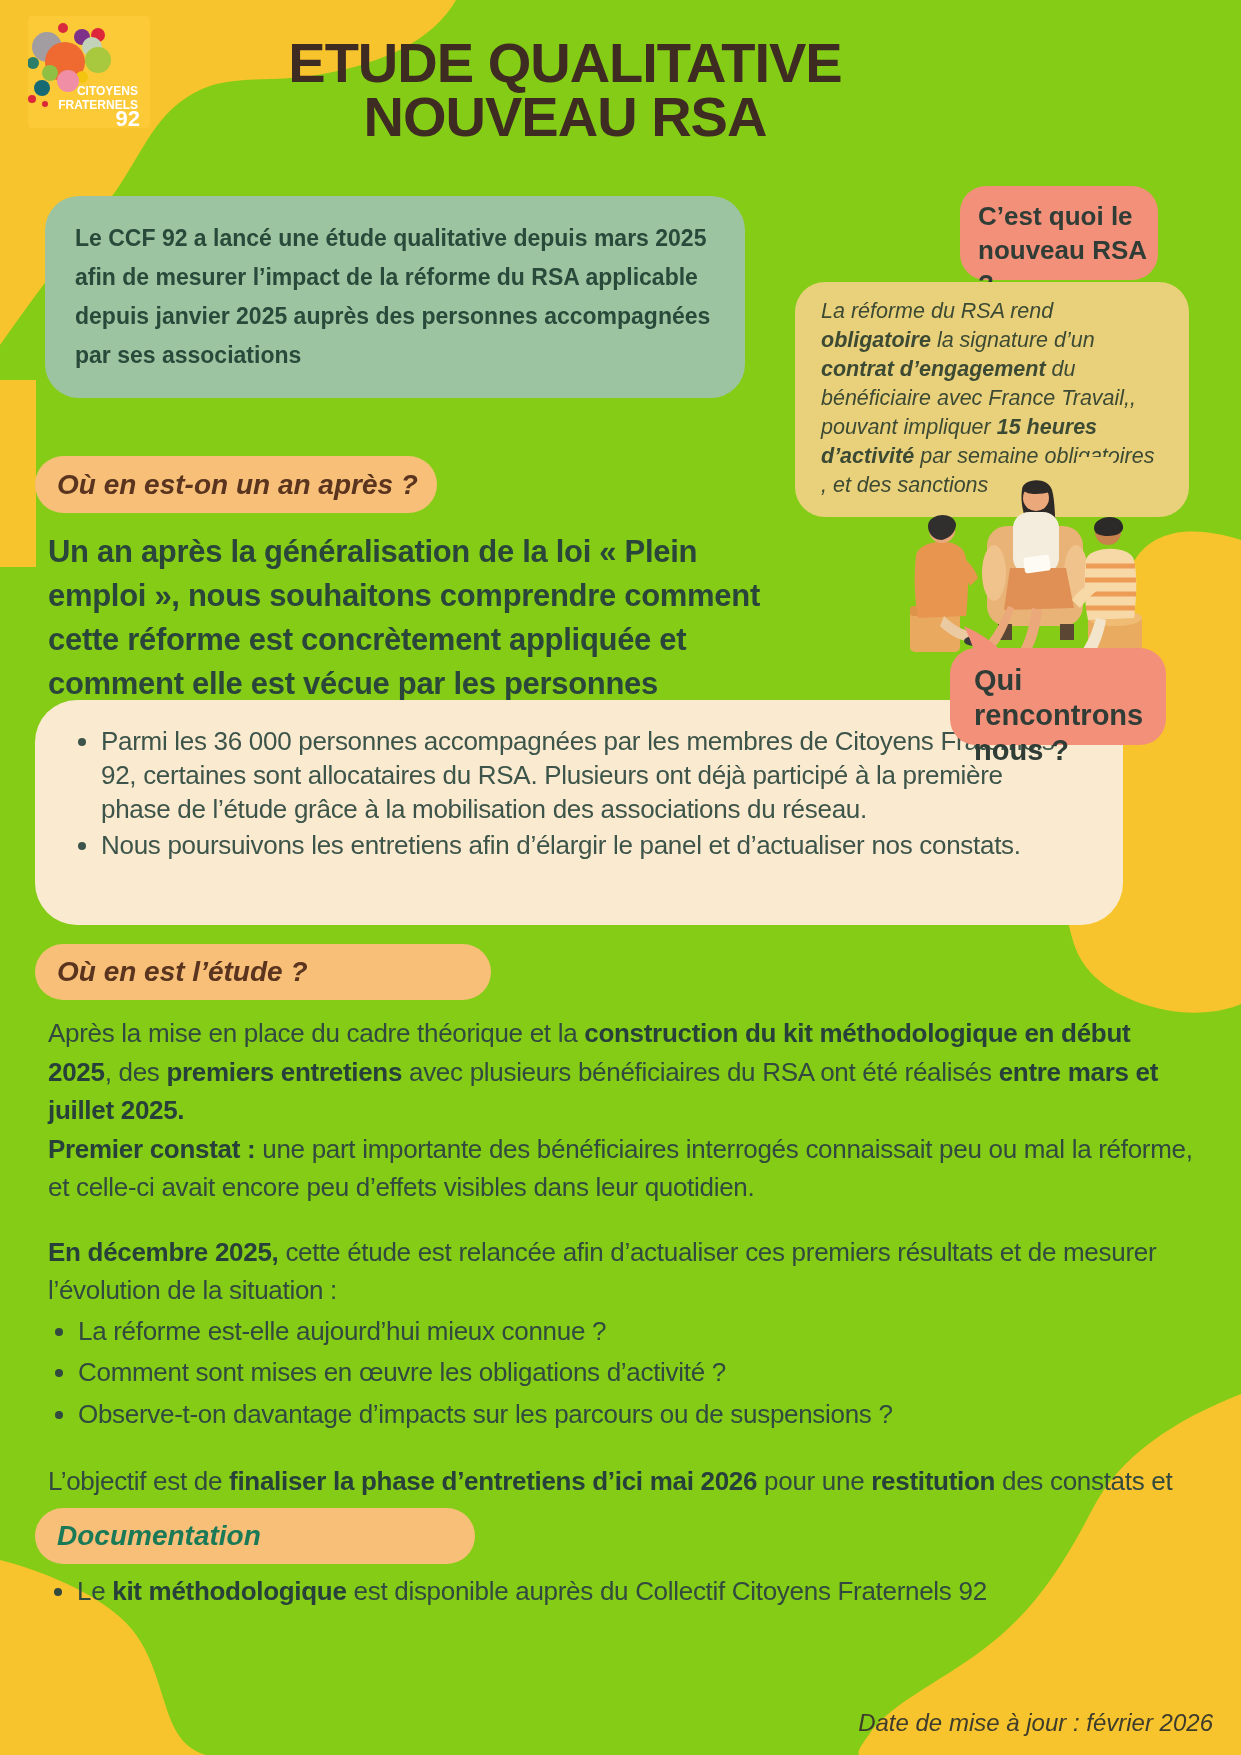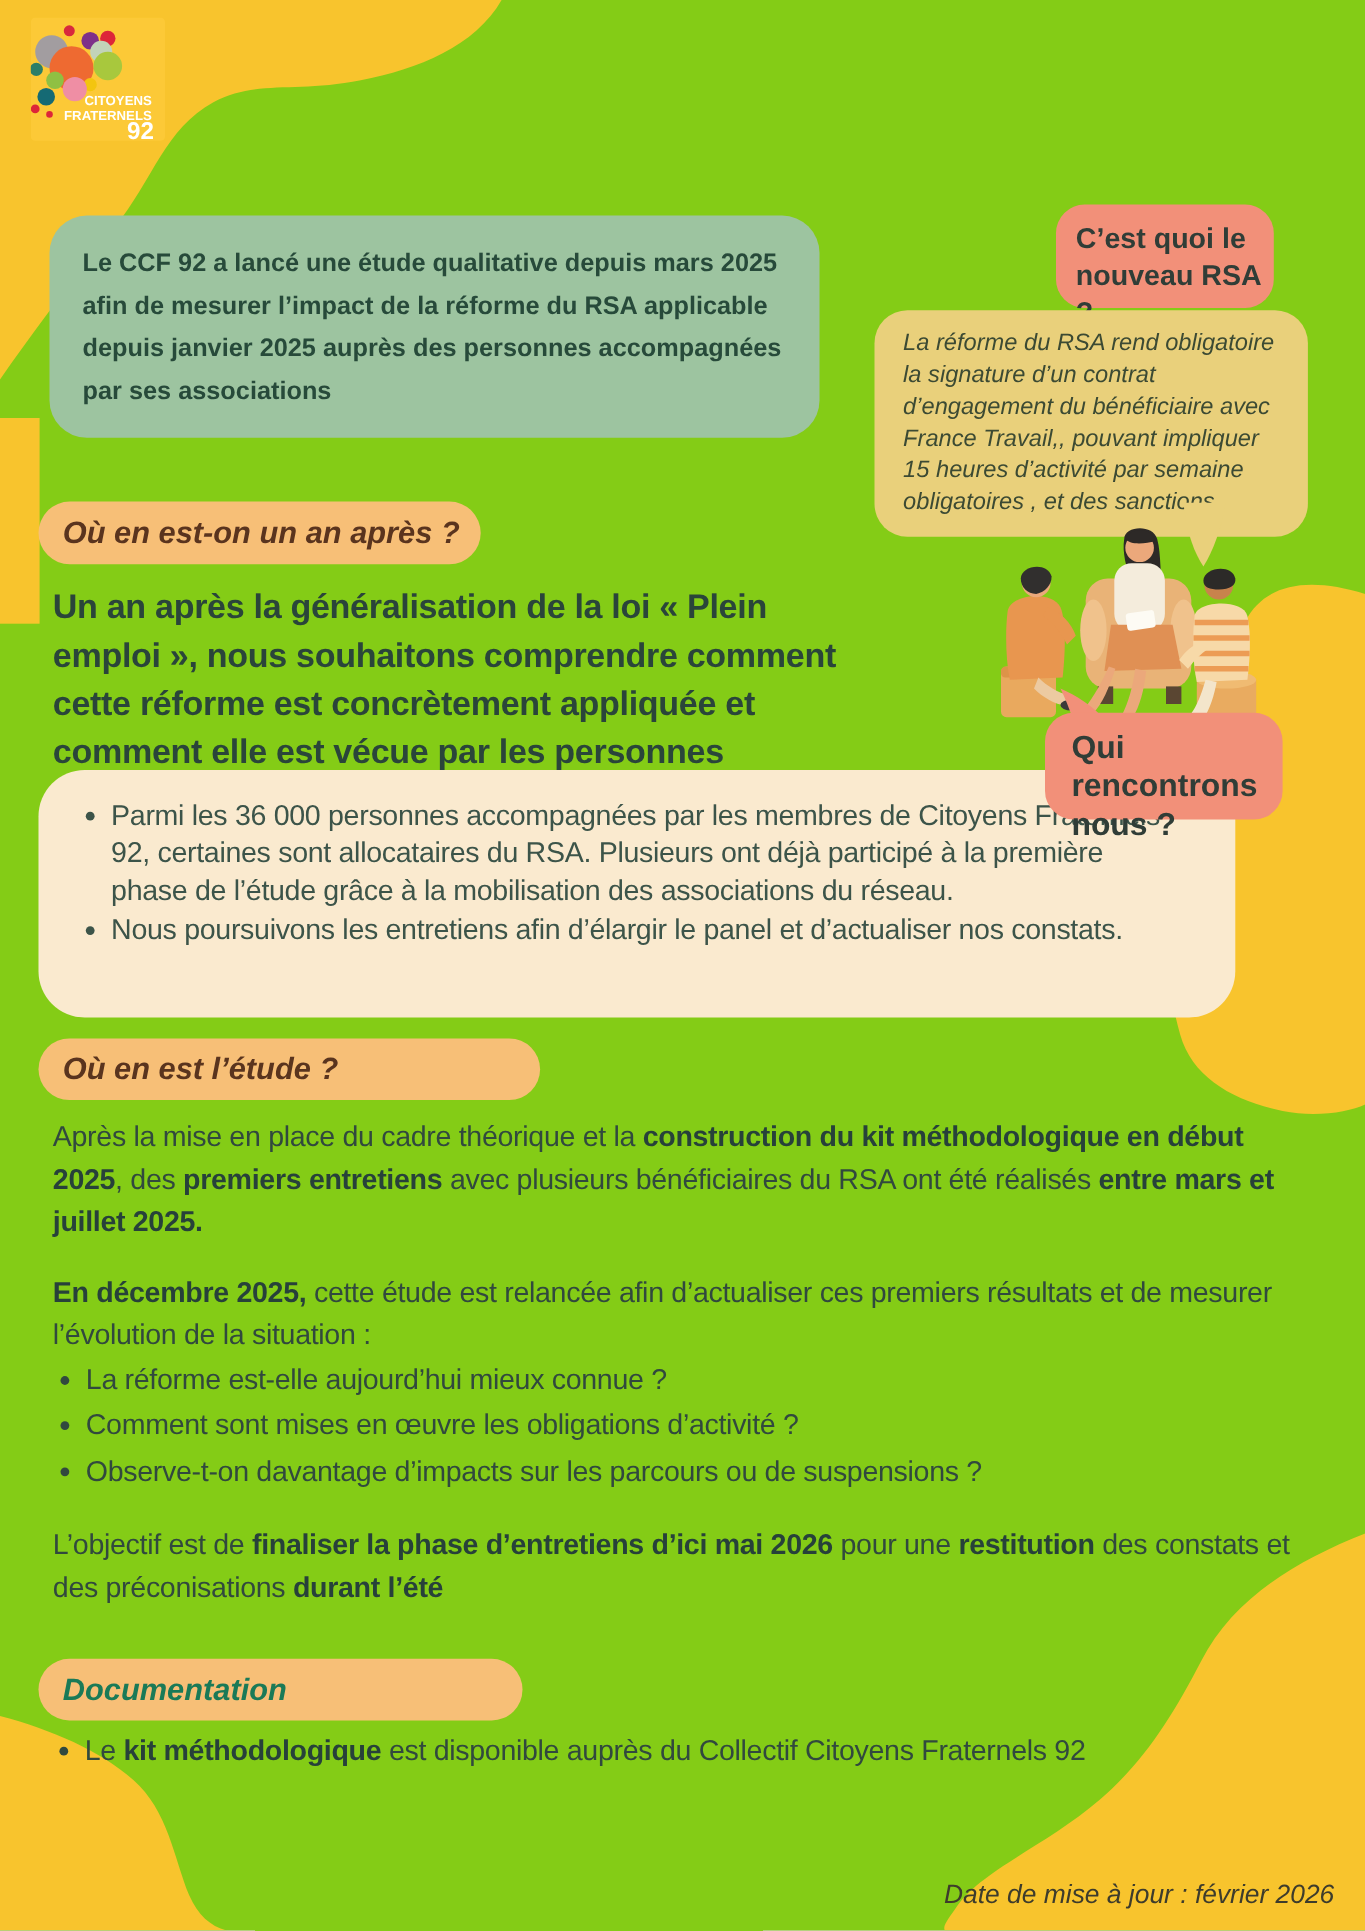--- a/index.html
+++ b/index.html
@@ -18,21 +18,21 @@
              border-radius:34px;padding:23px 30px;font-size:23px;font-weight:700;
              line-height:39px;color:#274a3a;}
 
   
   .bubble{background:#f29079;border-radius:26px;color:#303d37;font-weight:700;box-sizing:border-box;}
   .bubble-what{left:960px;top:186px;width:198px;height:94px;padding:13px 10px 0 18px;
                font-size:26px;line-height:34px;}
   .bubble-def{left:795px;top:282px;width:394px;box-sizing:border-box;background:#e9d07b;
               border-radius:30px;padding:15px 26px 17px 26px;font-size:21.5px;font-style:italic;
               line-height:29px;color:#3c4a33;}
-  .bubble-def b{font-weight:400;}
+  .bubble-def b{font-weight:700;}
   .tail-def{left:1072px;top:455px;}
   .bubble-who{left:950px;top:648px;width:216px;height:97px;padding:15px 8px 0 24px;
               font-size:29px;line-height:35px;}
   .tail-who{left:962px;top:624px;}
 
   
   .pill{background:#f7bf77;border-radius:29px;box-sizing:border-box;font-style:italic;
         font-weight:700;font-size:28px;color:#5a341e;display:flex;align-items:center;}
   .pill1{left:35px;top:456px;width:402px;height:57px;padding-left:22px;}
   .pill2{left:35px;top:944px;width:456px;height:56px;padding-left:22px;}
@@ -87,20 +87,24 @@
     <circle cx="54" cy="61" r="6" fill="#f3c50f"></circle>
     <circle cx="40" cy="65" r="11" fill="#ef8ea4"></circle>
     <circle cx="14" cy="72" r="8" fill="#156a74"></circle>
     <circle cx="4" cy="83" r="4" fill="#dd2639"></circle>
     <circle cx="17" cy="88" r="3" fill="#dd2639"></circle>
     <text x="110" y="79" text-anchor="end" font-family="Liberation Sans, sans-serif" font-size="12" font-weight="700" fill="#ffffff">CITOYENS</text>
     <text x="110" y="93" text-anchor="end" font-family="Liberation Sans, sans-serif" font-size="12" font-weight="700" fill="#ffffff">FRATERNELS</text>
     <text x="112" y="110" text-anchor="end" font-family="Liberation Sans, sans-serif" font-size="22" font-weight="700" fill="#ffffff">92</text>
   </svg>
 
+  <div class="abs title">
+    <div>ETUDE QUALITATIVE</div>
+    <div>NOUVEAU RSA</div>
+  </div>
 
   <div class="abs intro-box">Le CCF 92 a lancé une étude qualitative depuis mars 2025 afin de mesurer l’impact de la réforme du RSA applicable depuis janvier 2025 auprès des personnes accompagnées par ses associations</div>
 
   <div class="abs bubble bubble-what">C’est quoi le nouveau RSA ?</div>
 
   <div class="abs bubble-def"><span>La réforme du RSA rend </span><b>obligatoire</b><span> la signature d’un </span><b>contrat d’engagement</b><span> du bénéficiaire avec France Travail,, pouvant impliquer </span><b>15 heures d’activité</b><span> par semaine obligatoires , et des sanctions</span></div>
   <svg class="abs tail-def" width="46" height="64" viewBox="0 0 46 64">
     <path d="M4,2 C6,28 14,48 22,60 C32,44 40,20 42,2 Z" fill="#e9d07b"></path>
   </svg>
 
@@ -173,20 +177,21 @@
     <path d="M14,32 C10,20 6,10 2,2 C16,8 32,18 44,32 Z" fill="#f29079"></path>
   </svg>
   <div class="abs bubble bubble-who">Qui rencontrons nous ?</div>
 
   <div class="abs pill pill2">
     <span>Où en est l’étude ?</span>
   </div>
 
   <div class="abs study">
     <p><span>Après la mise en place du cadre théorique et la </span><b>construction du kit méthodologique en début 2025</b><span>, des </span><b>premiers entretiens</b><span> avec plusieurs bénéficiaires du RSA ont été réalisés </span><b>entre mars et juillet 2025.</b></p>
+    <p><b>Premier constat :</b><span> une part importante des bénéficiaires interrogés connaissait peu ou mal la réforme, et celle-ci avait encore peu d’effets visibles dans leur quotidien.</span></p>
     <div class="gap"></div>
     <p><b>En décembre 2025,</b><span> cette étude est relancée afin d’actualiser ces premiers résultats et de mesurer l’évolution de la situation :</span></p>
     <ul>
       <li>La réforme est-elle aujourd’hui mieux connue ?</li>
       <li>Comment sont mises en œuvre les obligations d’activité ?</li>
       <li>Observe-t-on davantage d’impacts sur les parcours ou de suspensions ?</li>
     </ul>
     <div class="gap"></div>
     <p><span>L’objectif est de </span><b>finaliser la phase d’entretiens d’ici mai 2026</b><span> pour une </span><b>restitution</b><span> des constats et des préconisations </span><b>durant l’été</b></p>
   </div>

